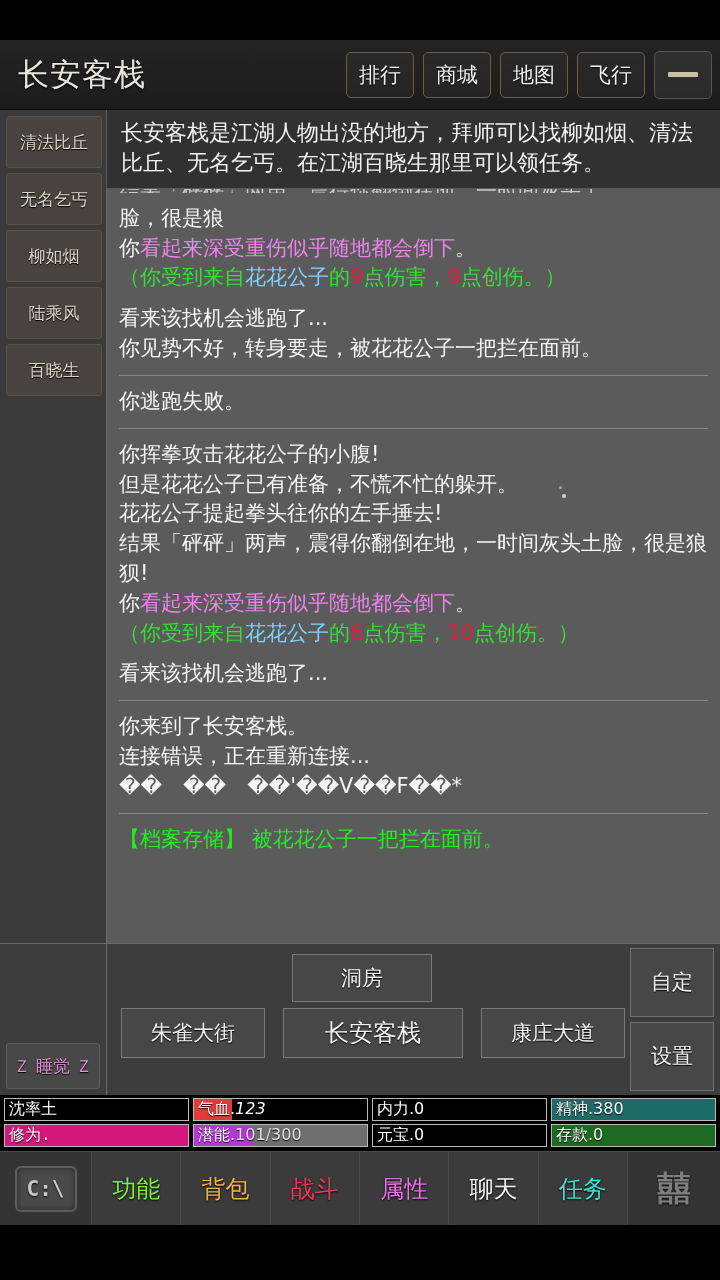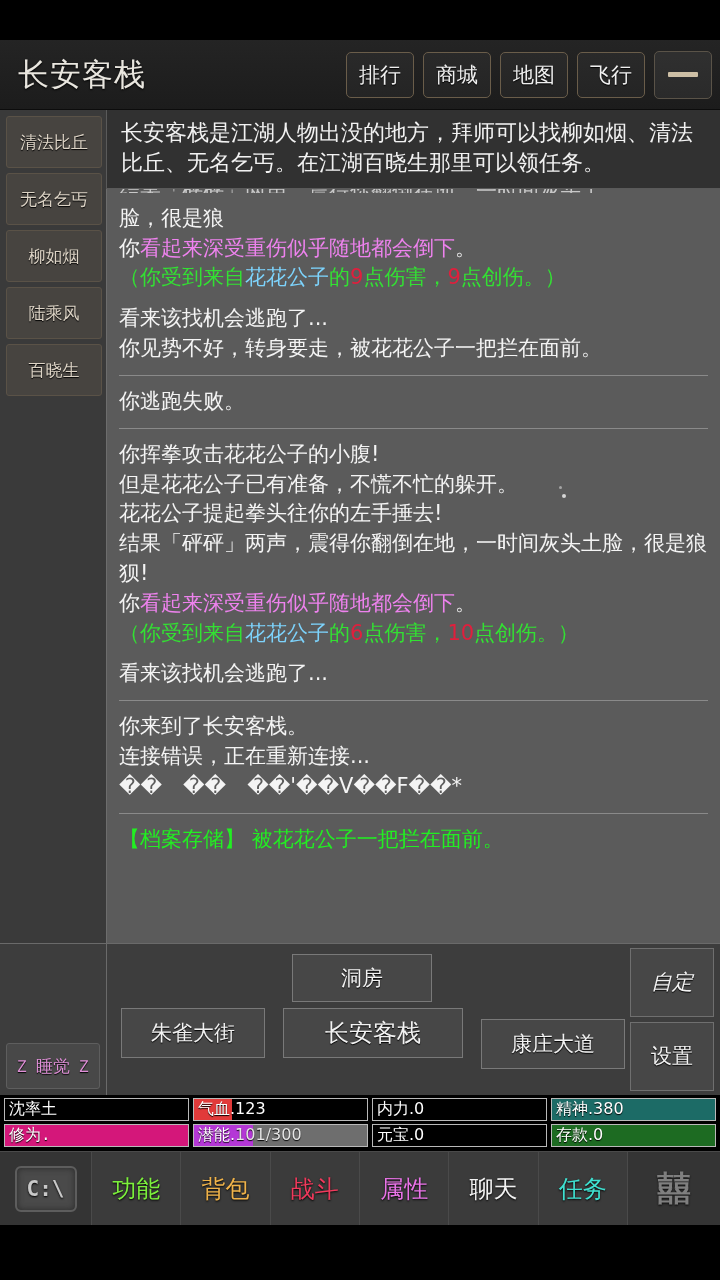--- a/index.html
+++ b/index.html
@@ -142,34 +142,34 @@
     position: absolute;
     border: 1px solid #797979;
     background: #474747;
     color: #f2f2f2;
     display: flex; align-items: center; justify-content: center;
     text-shadow: 0 1px 1px #000;
   }
   .rb-north { left: 185px; top: 10px;  width: 140px; height: 48px; font-size: 21px; }
   .rb-west  { left: 14px;  top: 64px;  width: 144px; height: 50px; font-size: 21px; }
   .rb-here  { left: 176px; top: 64px;  width: 180px; height: 50px; font-size: 24px; }
-  .rb-east  { left: 374px; top: 75px;  width: 144px; height: 50px; font-size: 21px; }
+  .rb-east  { left: 374px; top: 64px;  width: 144px; height: 50px; font-size: 21px; }
   .navright { flex: 0 0 92px; display: flex; flex-direction: column; padding: 4px 6px 4px 2px; gap: 5px; }
   .sidebtn {
     flex: 1 1 0;
     border: 1px solid #6f6f6f;
     background: #474747;
     color: #f2f2f2;
     font-size: 21px;
     display: flex; align-items: center; justify-content: center;
     text-align: center;
     line-height: 1.15;
     text-shadow: 0 1px 1px #000;
   }
-  .sidebtn.stacked { writing-mode: horizontal-tb; width: 24px; margin: 6px auto; font-style: italic; }
+  .sidebtn.stacked { writing-mode: horizontal-tb; width: 24px; margin: 6px auto; }
 
   
   .statuszone {
     flex: 0 0 56px;
     background: #000;
     padding: 3px 4px;
     display: flex; flex-direction: column; gap: 3px;
   }
   .statusrow { display: flex; gap: 4px; height: 23px; }
   .bar {
@@ -324,21 +324,21 @@
     </div>
   </div>
 
   <div class="statuszone">
     <div class="statusrow" id="status-row-1">
         <div class="bar b-name">
           <span class="txt"><span style="color: rgb(255, 255, 255);">沈率土</span></span>
         </div>
         <div class="bar b-mid">
           <div class="fill" style="width: 22%; background: rgb(225, 58, 58);"></div>
-          <span class="txt"><span style="color: rgb(255, 255, 255);">气血.</span><span style="color: rgb(255, 255, 255);">123</span></span>
+          <span class="txt"><span style="color: rgb(255, 255, 255);">气血.</span><span style="color: rgb(255, 255, 255); font-style: italic;">123</span></span>
         </div>
         <div class="bar b-mid2">
           <span class="txt"><span style="color: rgb(255, 255, 255);">内力.</span><span style="color: rgb(255, 255, 255);">0</span></span>
         </div>
         <div class="bar b-right">
           <div class="fill" style="width: 100%; background: rgb(28, 107, 102);"></div>
           <span class="txt"><span style="color: rgb(255, 255, 255);">精神.</span><span style="color: rgb(255, 255, 255);">380</span></span>
         </div>
       </div>
     <div class="statusrow" id="status-row-2">

